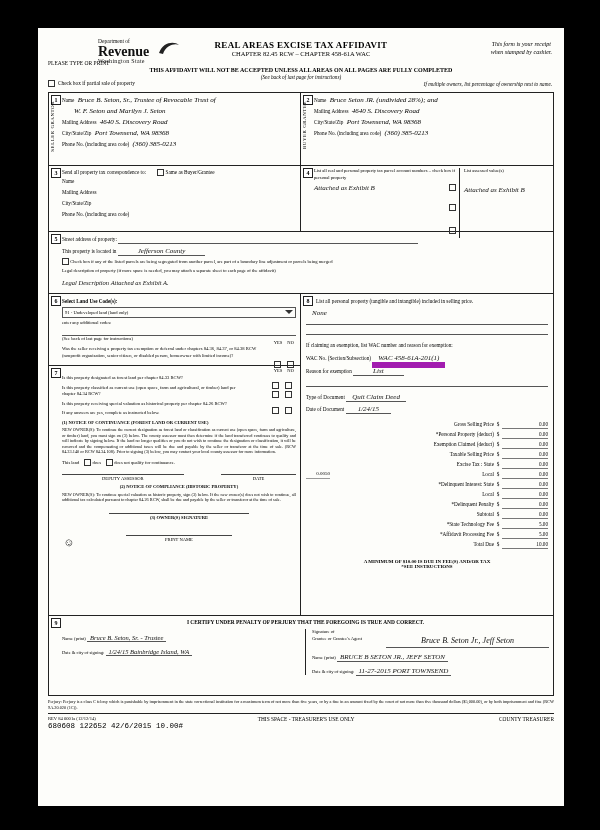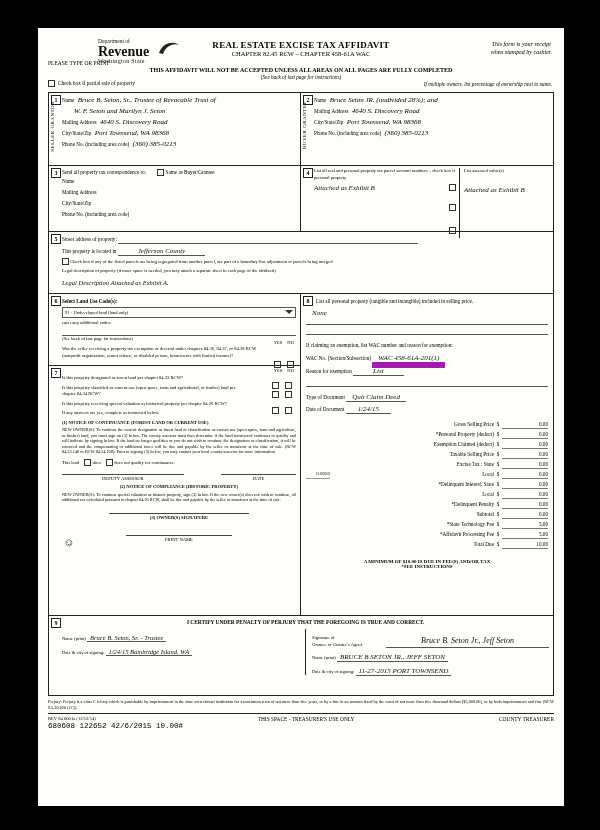--- a/index.html
+++ b/index.html
@@ -55,21 +55,21 @@
   <div class="hdr">
     <div class="dept">
       <div>Department of</div>
       <div class="big">Revenue</div>
       <div class="st">Washington State</div>
     </div>
     <svg class="swoosh" viewBox="0 0 22 16">
       <path d="M1 13 C5 2, 16 1, 21 5 C17 3, 8 5, 5 14 Z" fill="#222"></path>
     </svg>
     <div class="title">
-      <div class="t1">REAL ESTATE EXCISE TAX AFFIDAVIT</div>
+      <div class="t1">REAL AREAS EXCISE TAX AFFIDAVIT</div>
       <div class="t2">CHAPTER 82.45 RCW – CHAPTER 458-61A WAC</div>
     </div>
     <div class="receipt">
       <div>This form is your receipt</div>
           <div>when stamped by cashier.</div>
     </div>
     <div class="typeplease">PLEASE TYPE OR PRINT</div>
     <div class="submit">THIS AFFIDAVIT WILL NOT BE ACCEPTED UNLESS ALL AREAS ON ALL PAGES ARE FULLY COMPLETED</div>
     <div class="submit2">(See back of last page for instructions)</div>
   </div>
@@ -324,21 +324,21 @@
     <span class="num">9</span>
     <div style="text-align:center;font-size:5.4px;font-weight:bold">I CERTIFY UNDER PENALTY OF PERJURY THAT THE FOREGOING IS TRUE AND CORRECT.</div>
     <div style="display:flex;margin-top:4px">
       <div style="width:50%;padding-right:6px">
         <div class="xs" style="margin-top:6px"><span>Name (print)</span>
           <span class="hand" style="border-bottom:1px solid #555;padding:0 3px;font-size:6.5px">Bruce B. Seton, Sr. - Trustee</span></div>
         <div class="xs" style="margin-top:6px"><span>Date &amp; city of signing:</span>
           <span class="hand" style="border-bottom:1px solid #555;padding:0 3px;font-size:6.5px">1/24/15 Bainbridge Island, WA</span></div>
       </div>
       <div style="width:50%;padding-left:6px;border-left:1px solid #222">
-        <div style="display:flex;align-items:flex-end">
+        <div style="display:flex;">
           <div class="xs" style="width:74px">
             <div>Signature of</div>
             <div>Grantee or Grantee's Agent</div>
           </div>
           <div style="flex:1;border-bottom:1px solid #555;text-align:center">
             <span class="hand" style="font-size:8px">Bruce B. Seton Jr., Jeff Seton</span>
           </div>
         </div>
         <div class="xs" style="margin-top:6px"><span>Name (print)</span>
           <span class="hand" style="border-bottom:1px solid #555;padding:0 3px;font-size:7px">BRUCE B SETON JR., JEFF SETON</span></div>

